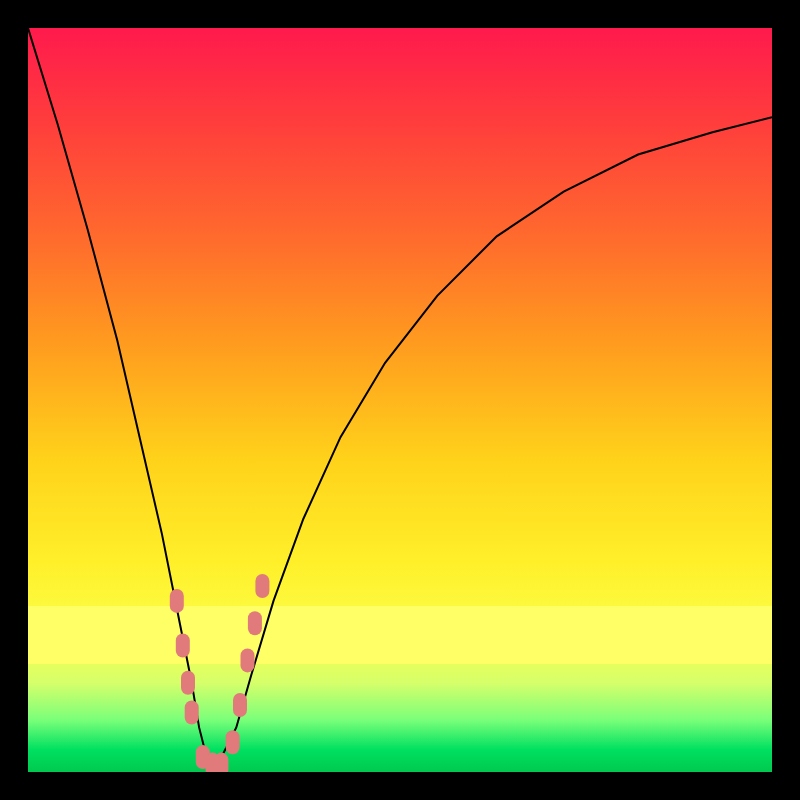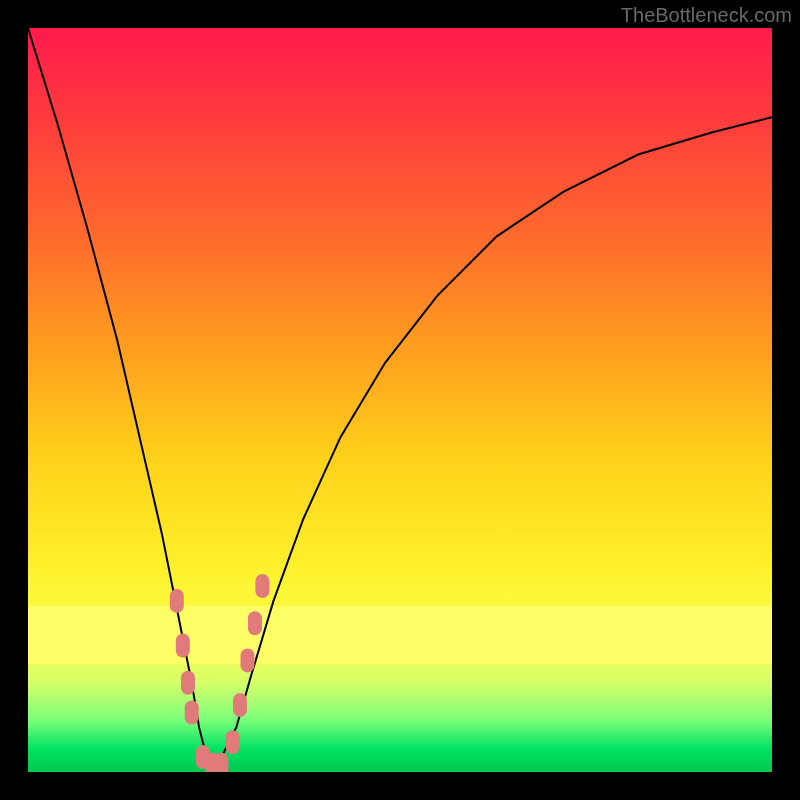--- a/index.html
+++ b/index.html
@@ -39,14 +39,13 @@
         <rect x="167.8" y="717.1" width="14" height="24" rx="7" fill="#e17a7a"></rect>
         <rect x="177.5" y="724.6" width="14" height="24" rx="7" fill="#e17a7a"></rect>
         <rect x="186.4" y="724.6" width="14" height="24" rx="7" fill="#e17a7a"></rect>
         <rect x="197.6" y="702.2" width="14" height="24" rx="7" fill="#e17a7a"></rect>
         <rect x="205.0" y="665.0" width="14" height="24" rx="7" fill="#e17a7a"></rect>
         <rect x="212.5" y="620.4" width="14" height="24" rx="7" fill="#e17a7a"></rect>
         <rect x="219.9" y="583.2" width="14" height="24" rx="7" fill="#e17a7a"></rect>
         <rect x="227.4" y="546.0" width="14" height="24" rx="7" fill="#e17a7a"></rect>
       </g>
   </svg>
-  <div class="credit">TheBottleneck.com</div>
 </div>
 
 </body></html>

